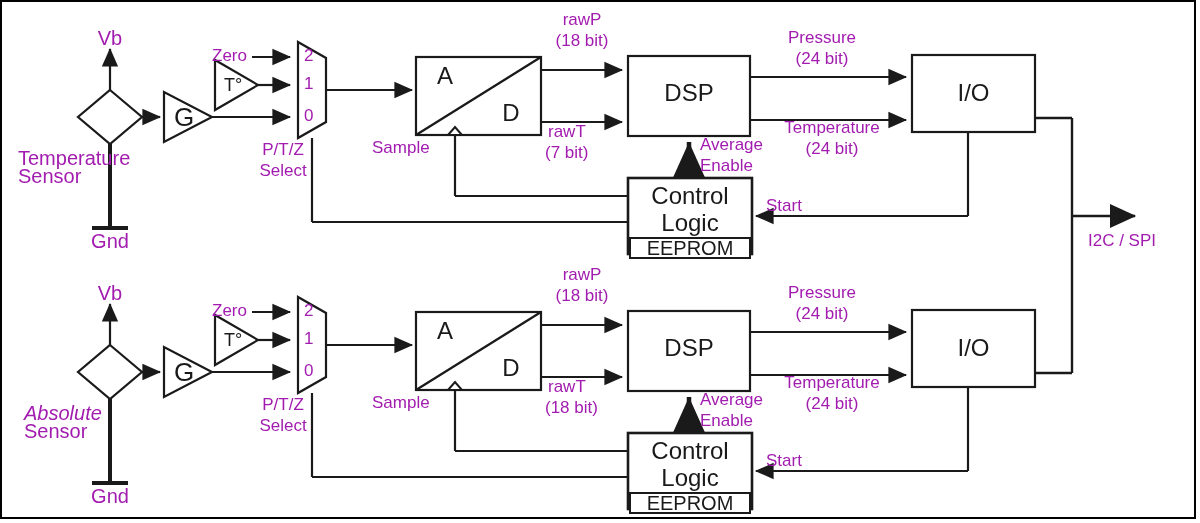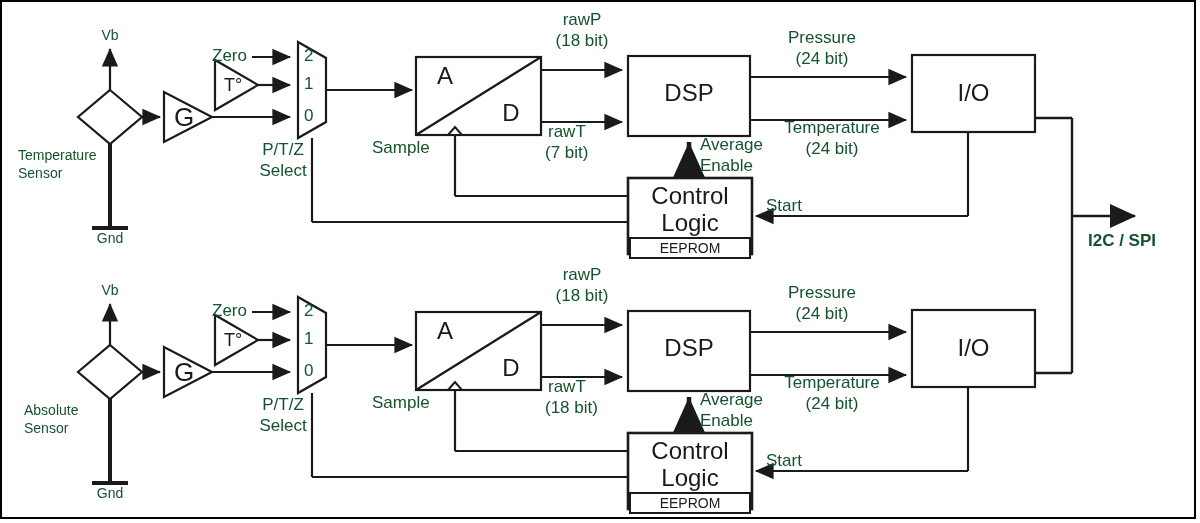--- a/index.html
+++ b/index.html
@@ -19,49 +19,49 @@
   #frame {
     position: absolute;
     left: 0px; top: 0px;
     width: 1196px; height: 519px;
     border: 2px solid #000000;
     box-sizing: border-box;
   }
   .stage {
     position: absolute;
     left: 0; top: 0;
-    width: 1200px; height: 523px; font-weight: bold;
+    width: 1200px; height: 523px;
   }
   .half { position: absolute; left: 0; width: 1200px; height: 265px; }
   #half-top { top: 0px; }
   #half-bottom { top: 255px; }
 
   svg.wires {
     position: absolute;
     left: 0; top: 0;
     width: 1200px; height: 265px;
     overflow: visible;
   }
   svg.buswires {
     position: absolute;
     left: 0; top: 0;
     width: 1200px; height: 523px;
     overflow: visible;
   }
 
   .lbl {
     position: absolute;
-    color: #14532d;
+    color: #a21caf;
     white-space: nowrap;
     line-height: 1.15;
     font-family: "Liberation Sans", sans-serif;
   }
   .lbl.c { transform: translateX(-50%); text-align: center; }
 
-  .t-sm { font-size: 14px; }
+  .t-sm { font-size: 20px; }
   .t-md { font-size: 17px; }
   .t-lg { font-size: 18px; }
   .t-xl { font-size: 26px; }
   .t-xxl { font-size: 24px; }
 
   .boxlabel {
     position: absolute;
     display: flex;
     align-items: center;
     justify-content: center;
@@ -225,21 +225,21 @@
         <line x1="750" y1="77" x2="906" y2="77" marker-end="url(#ah2)"></line>
         <line x1="750" y1="120" x2="906" y2="120" marker-end="url(#ah2)"></line>
         <rect x="912" y="55" width="123" height="77" fill="#ffffff" stroke-width="2.2"></rect>
         <line x1="968" y1="132" x2="968" y2="216"></line>
         <line x1="968" y1="216" x2="756" y2="216" marker-end="url(#ah2)"></line>
       </g>
     </svg>
 
     <div class="lbl t-sm c" style="left:110px; top:27px;">Vb</div>
     <div class="lbl t-sm c" style="left:110px; top:230px;">Gnd</div>
-    <div class="lbl t-sm" style="left:24px; top:147px;">Absolute</div>
+    <div class="lbl t-sm" style="left:24px; top:147px;font-style:italic;">Absolute</div>
     <div class="lbl t-sm" style="left:24px; top:165px;">Sensor</div>
 
     <div class="boxlabel t-xl" style="left:164px; top:100px; width:40px; height:34px;">G</div>
     <div class="boxlabel t-lg" style="left:216px; top:72px; width:34px; height:26px;">T°</div>
     <div class="lbl t-md" style="left:212px; top:46px;">Zero</div>
 
     <div class="lbl t-md" style="left:304px; top:46px;">2</div>
     <div class="lbl t-md" style="left:304px; top:74px;">1</div>
     <div class="lbl t-md" style="left:304px; top:106px;">0</div>
     <div class="lbl t-md c" style="left:283px; top:140px;">P/T/Z</div>

